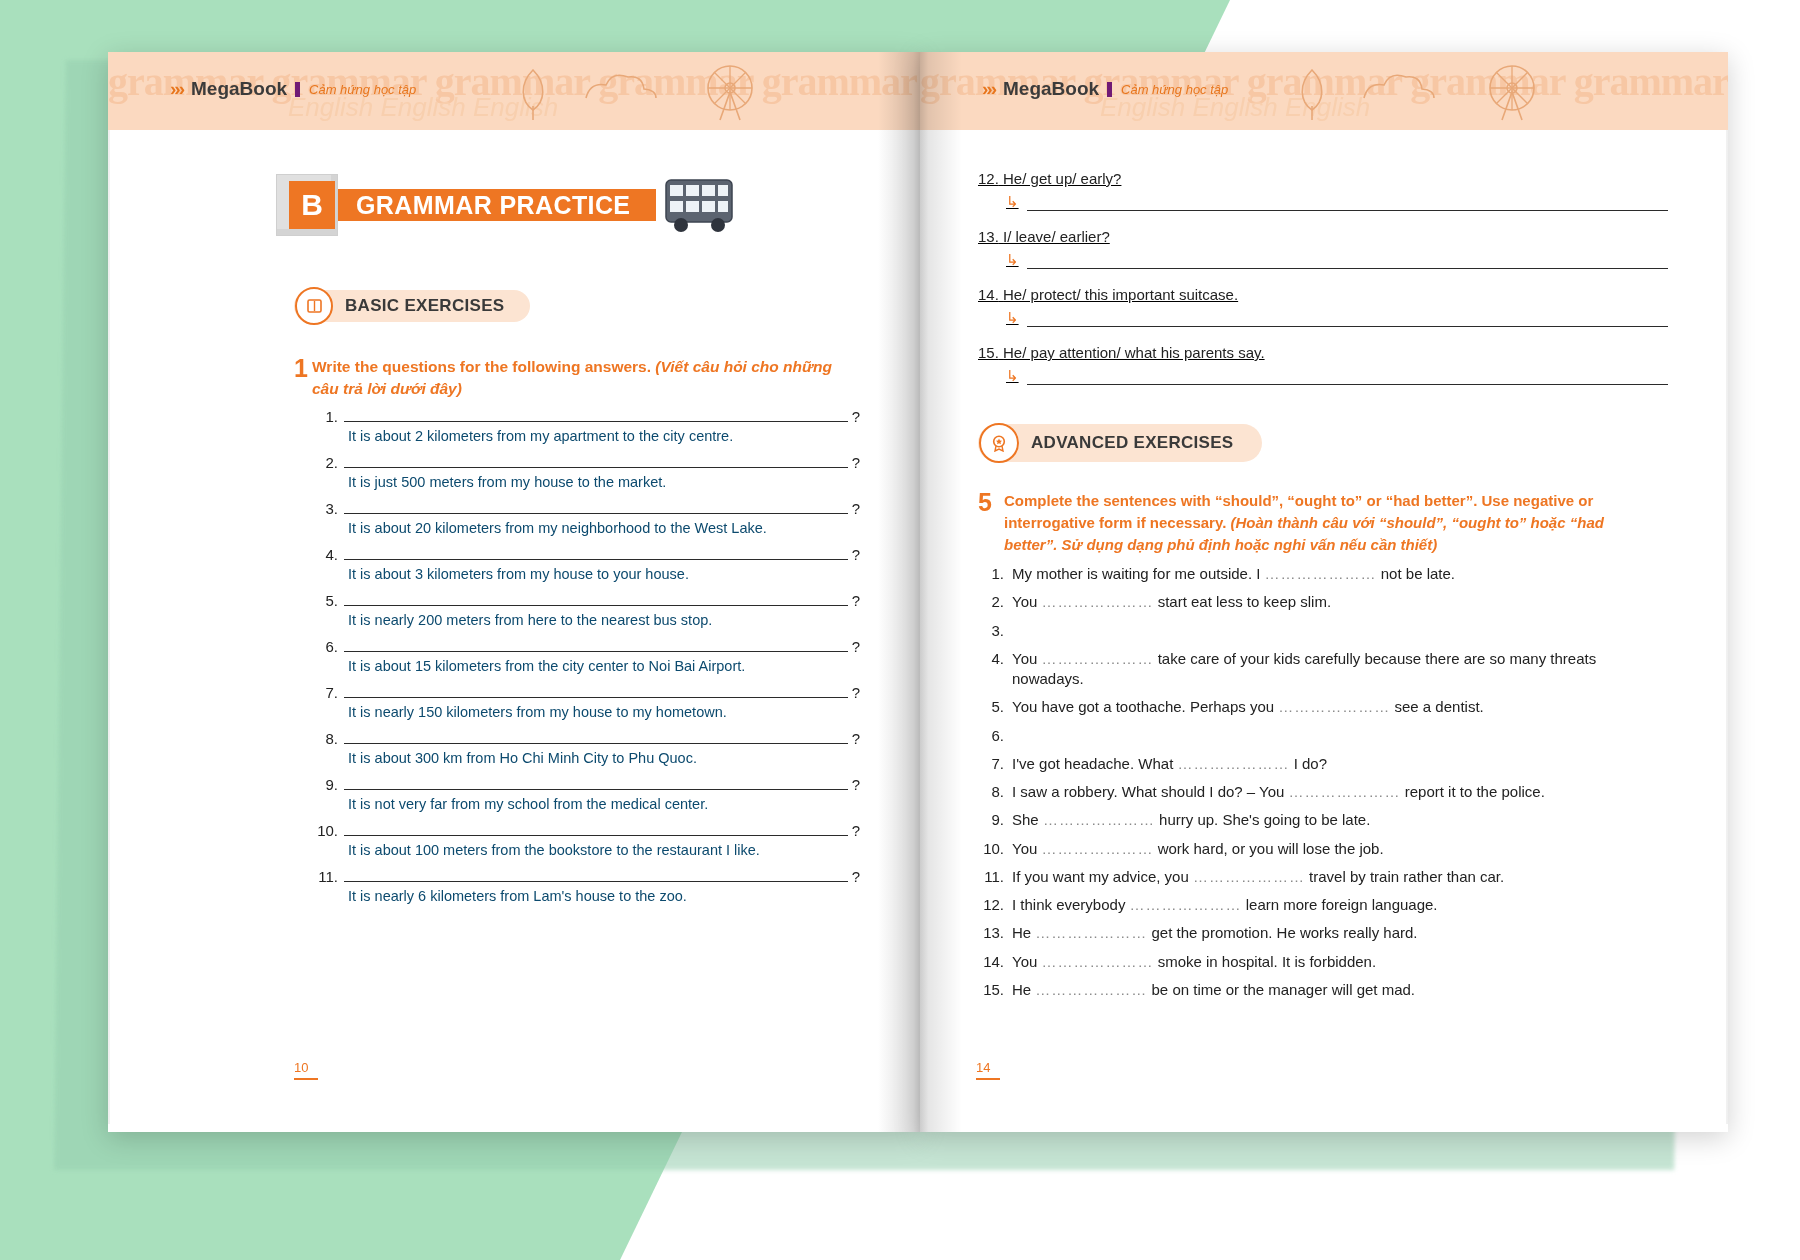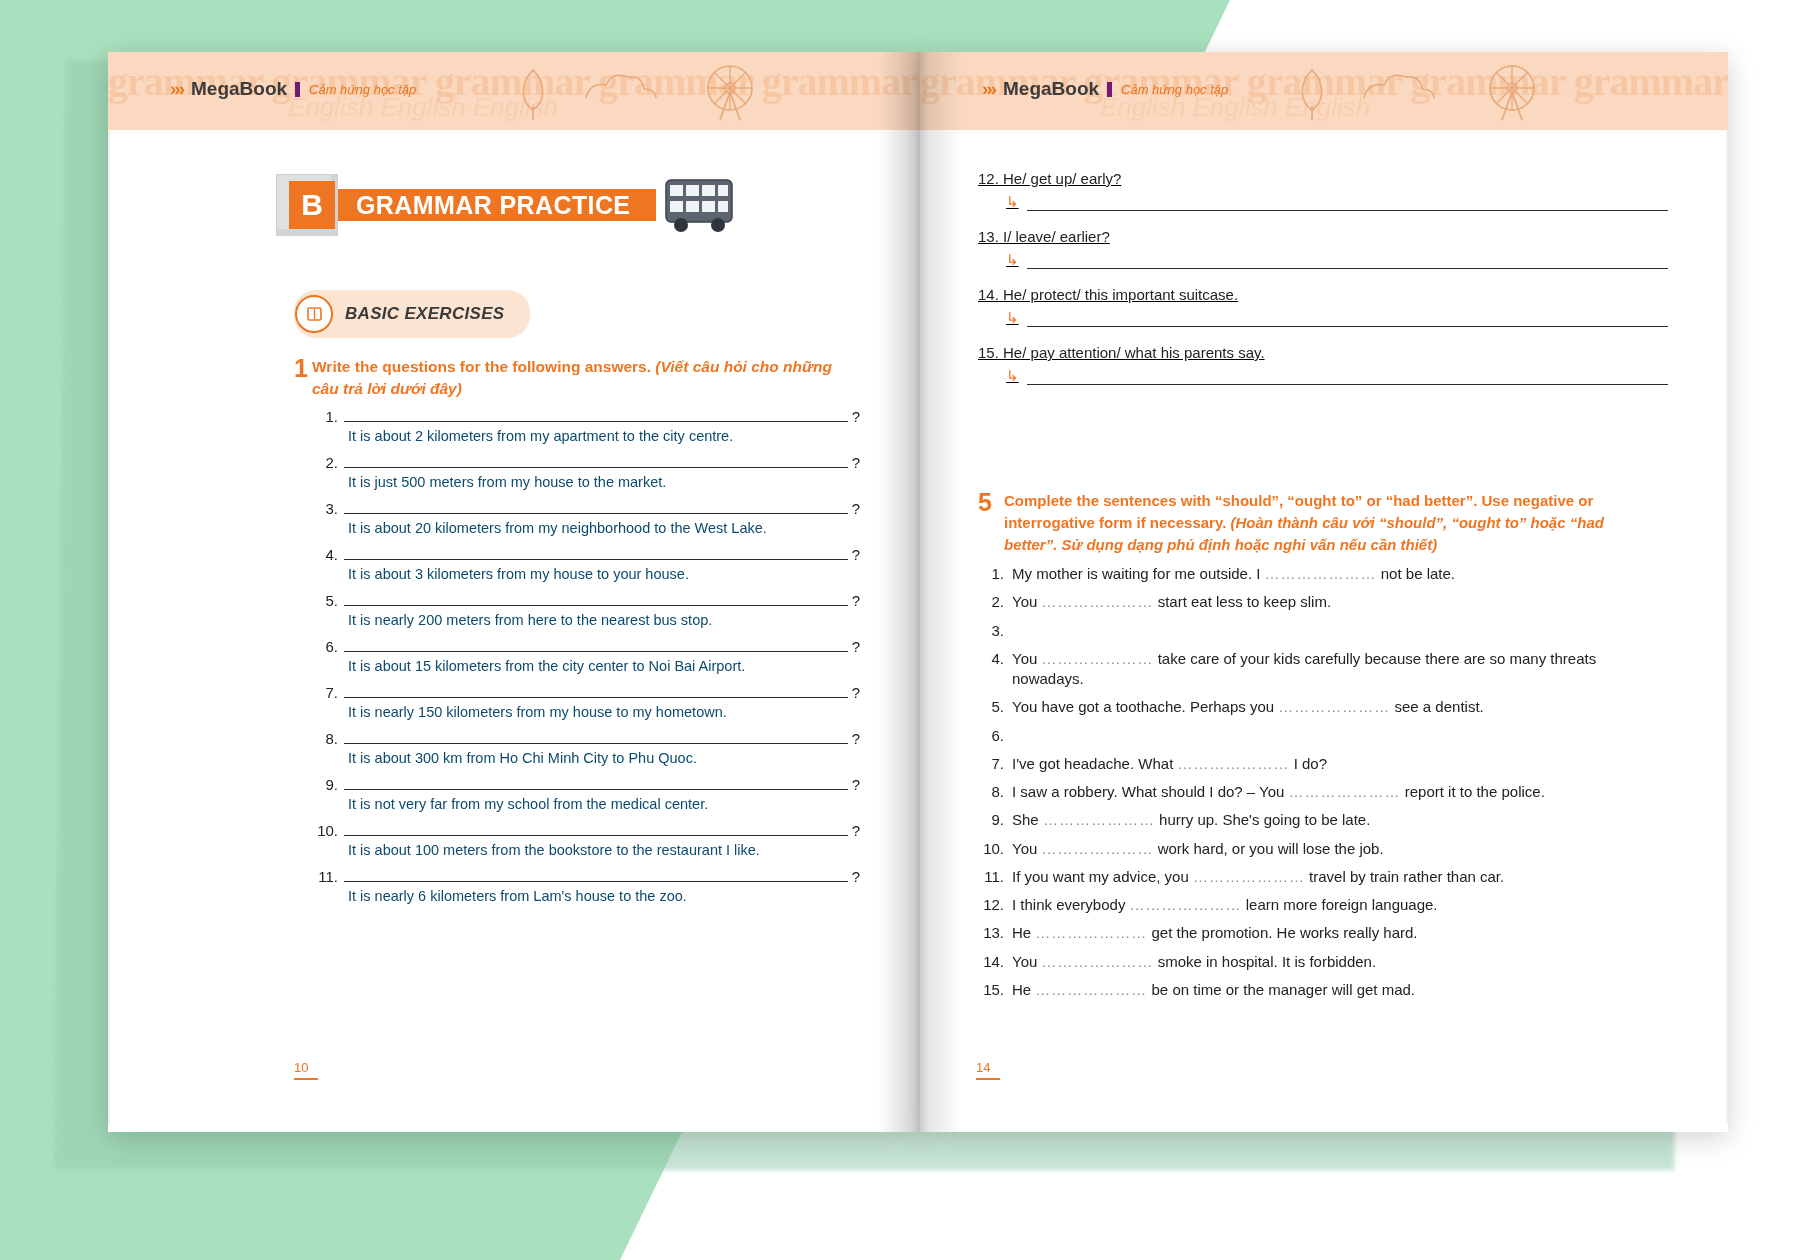--- a/index.html
+++ b/index.html
@@ -88,21 +88,21 @@
     display:flex;align-items:center;justify-content:center;color:#fff;font-size:30px;font-weight:bold;
   }
   .title-bar{
     height:32px;background:#ee7623;color:#fff;display:flex;align-items:center;
     padding:0 26px 0 22px;font-size:25px;font-weight:bold;letter-spacing:.4px;
     margin-left:-4px;align-self:center;
   }
   .bus{margin-left:6px;}
   .section-pill{
     position:absolute;left:186px;top:238px;display:flex;align-items:center;
-    background:#fce4d2;border-radius:22px;height:48px;padding-right:26px;font-style:italic;
+    background:#fce4d2;border-radius:22px;height:32px;padding-right:26px;
   }
   .pill-icon{
     width:34px;height:34px;border-radius:50%;border:2px solid #ee7623;background:#fff;
     display:flex;align-items:center;justify-content:center;margin-left:1px;color:#ee7623;font-size:16px;
   }
   .pill-text{margin-left:12px;font-size:17px;font-weight:bold;color:#3a3a3a;letter-spacing:.3px;}
   .q-num-big{
     position:absolute;left:186px;top:302px;color:#ee7623;font-size:25px;font-weight:bold;
   }
   .q-dir{
@@ -374,20 +374,30 @@
       </div>
       <div class="r-item">
         <div class="r-q"><span>15.</span> <span>He/ pay attention/ what his parents say.</span></div>
         <div class="r-ans">
             <span class="arrow">↳</span>
             <span class="r-rule"></span>
           </div>
       </div>
     </div>
 
+    <div class="adv-pill">
+      <div class="adv-icon">
+        <svg width="18" height="18" viewBox="0 0 18 18">
+            <circle cx="9" cy="7.5" r="5.3" fill="none" stroke="#ee7623" stroke-width="1.6"></circle>
+            <path d="M9 4.5 l.9 1.9 2.1.3-1.5 1.5.4 2.1L9 9.3l-1.9 1 .4-2.1L6 6.7l2.1-.3z" fill="#ee7623"></path>
+            <path d="M6 12 L5 17 L9 15 L13 17 L12 12" fill="none" stroke="#ee7623" stroke-width="1.4"></path>
+          </svg>
+      </div>
+      <div class="pill-text">ADVANCED EXERCISES</div>
+    </div>
 
     <div class="q5-num">5</div>
     <div class="q5-dir">
       <span>Complete the sentences with “should”, “ought to” or “had better”. Use negative or interrogative form if necessary.</span>
       <i>(Hoàn thành câu với “should”, “ought to” hoặc “had better”. Sử dụng dạng phủ định hoặc nghi vấn nếu cần thiết)</i>
     </div>
 
     <div class="s-list">
       <div class="s-item">
           <span class="s-no">1.</span>

